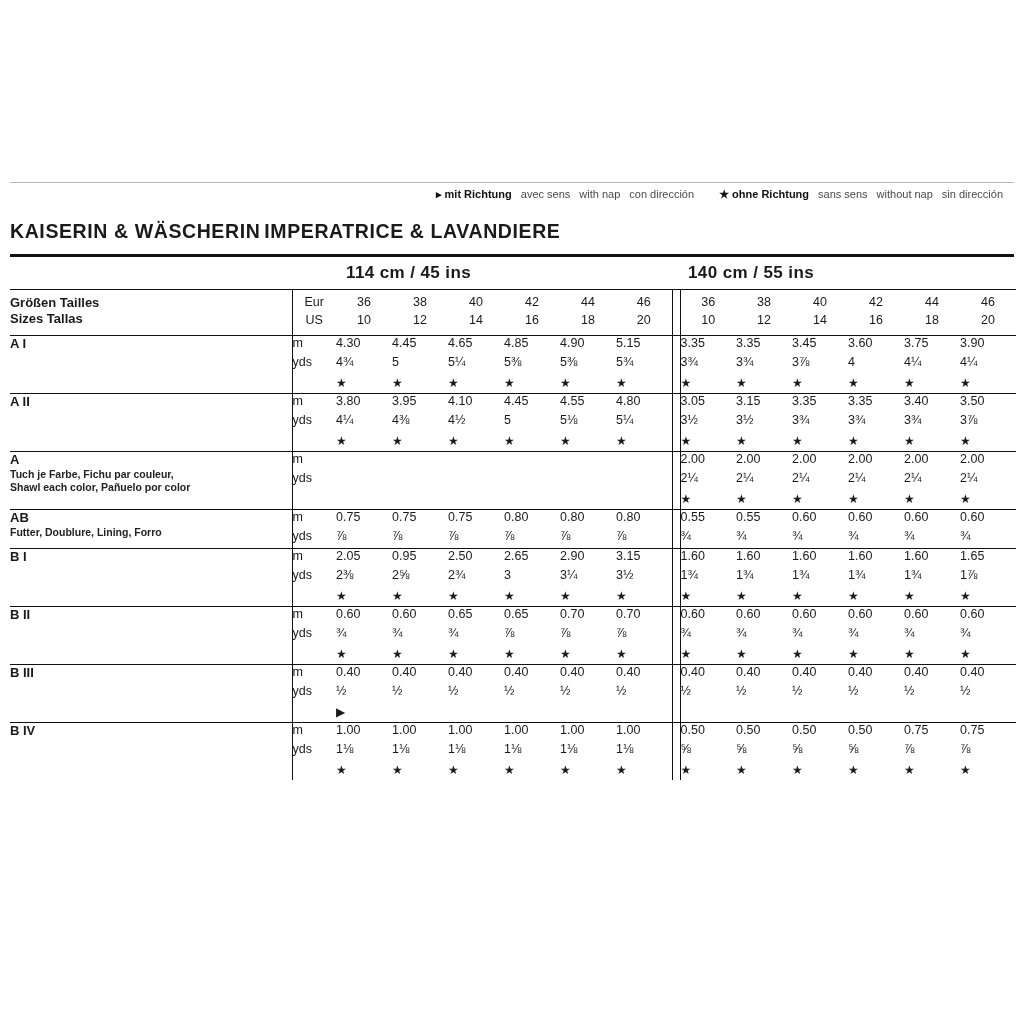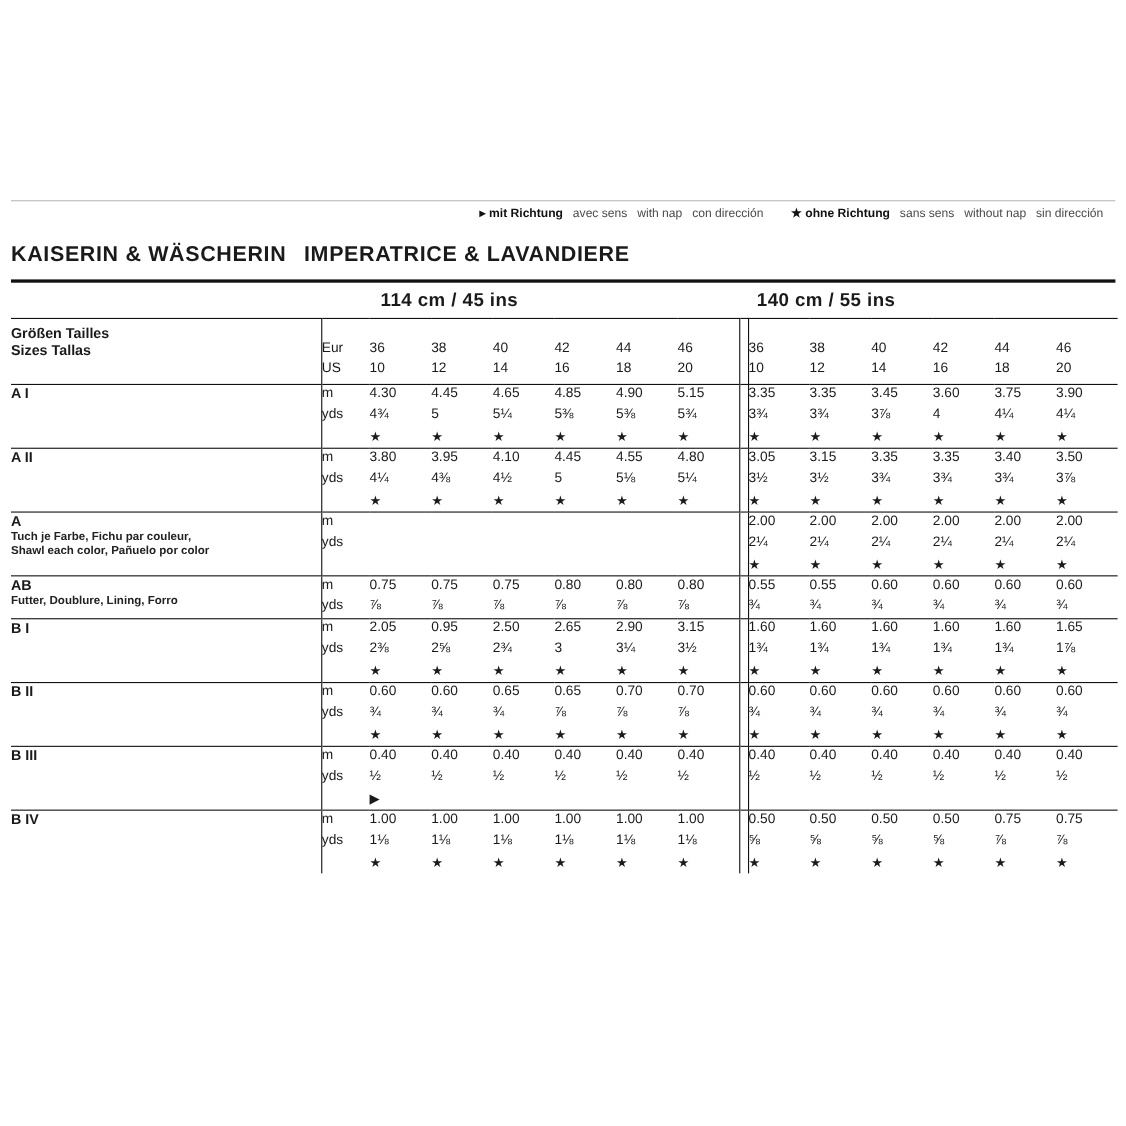--- a/index.html
+++ b/index.html
@@ -60,21 +60,21 @@
   }
   .title-line {
     font-size: 19.5px;
     font-weight: bold;
     letter-spacing: 0.6px;
     line-height: 25px;
     white-space: pre;
   }
   .title-line .col2 {
     display: inline-block;
-    padding-left: 16px;
+    padding-left: 4px;
   }
   .thick-rule {
     width: 100%;
     height: 3px;
     background: #111;
     margin-top: 10px;
   }
   .width-heads {
     position: relative;
     height: 32px;
@@ -136,21 +136,21 @@
     padding-top: 4px;
     padding-left: 3px;
   }
   .cell div { height: 19px; white-space: nowrap; }
   .cell .nap {
     font-size: 12px;
     line-height: 19px;
   }
   .sizes-row .cell div,
   .sizes-row .unit div { height: 18px; }
-  .sizes-row .cell, .sizes-row .unit { padding-top: 19px; padding-bottom: 4px;}
+  .sizes-row .cell, .sizes-row .unit { padding-top: 5px; padding-bottom: 4px; text-align: center;}
   .sizes-row .lbl { padding-top: 5px; }
   .vline-left {
     border-left: 1px solid #111;
   }
   .gapcell {
     border-left: 1px solid #111;
     border-right: 1px solid #111;
   }
   .blank { height: 19px; }
 </style>

